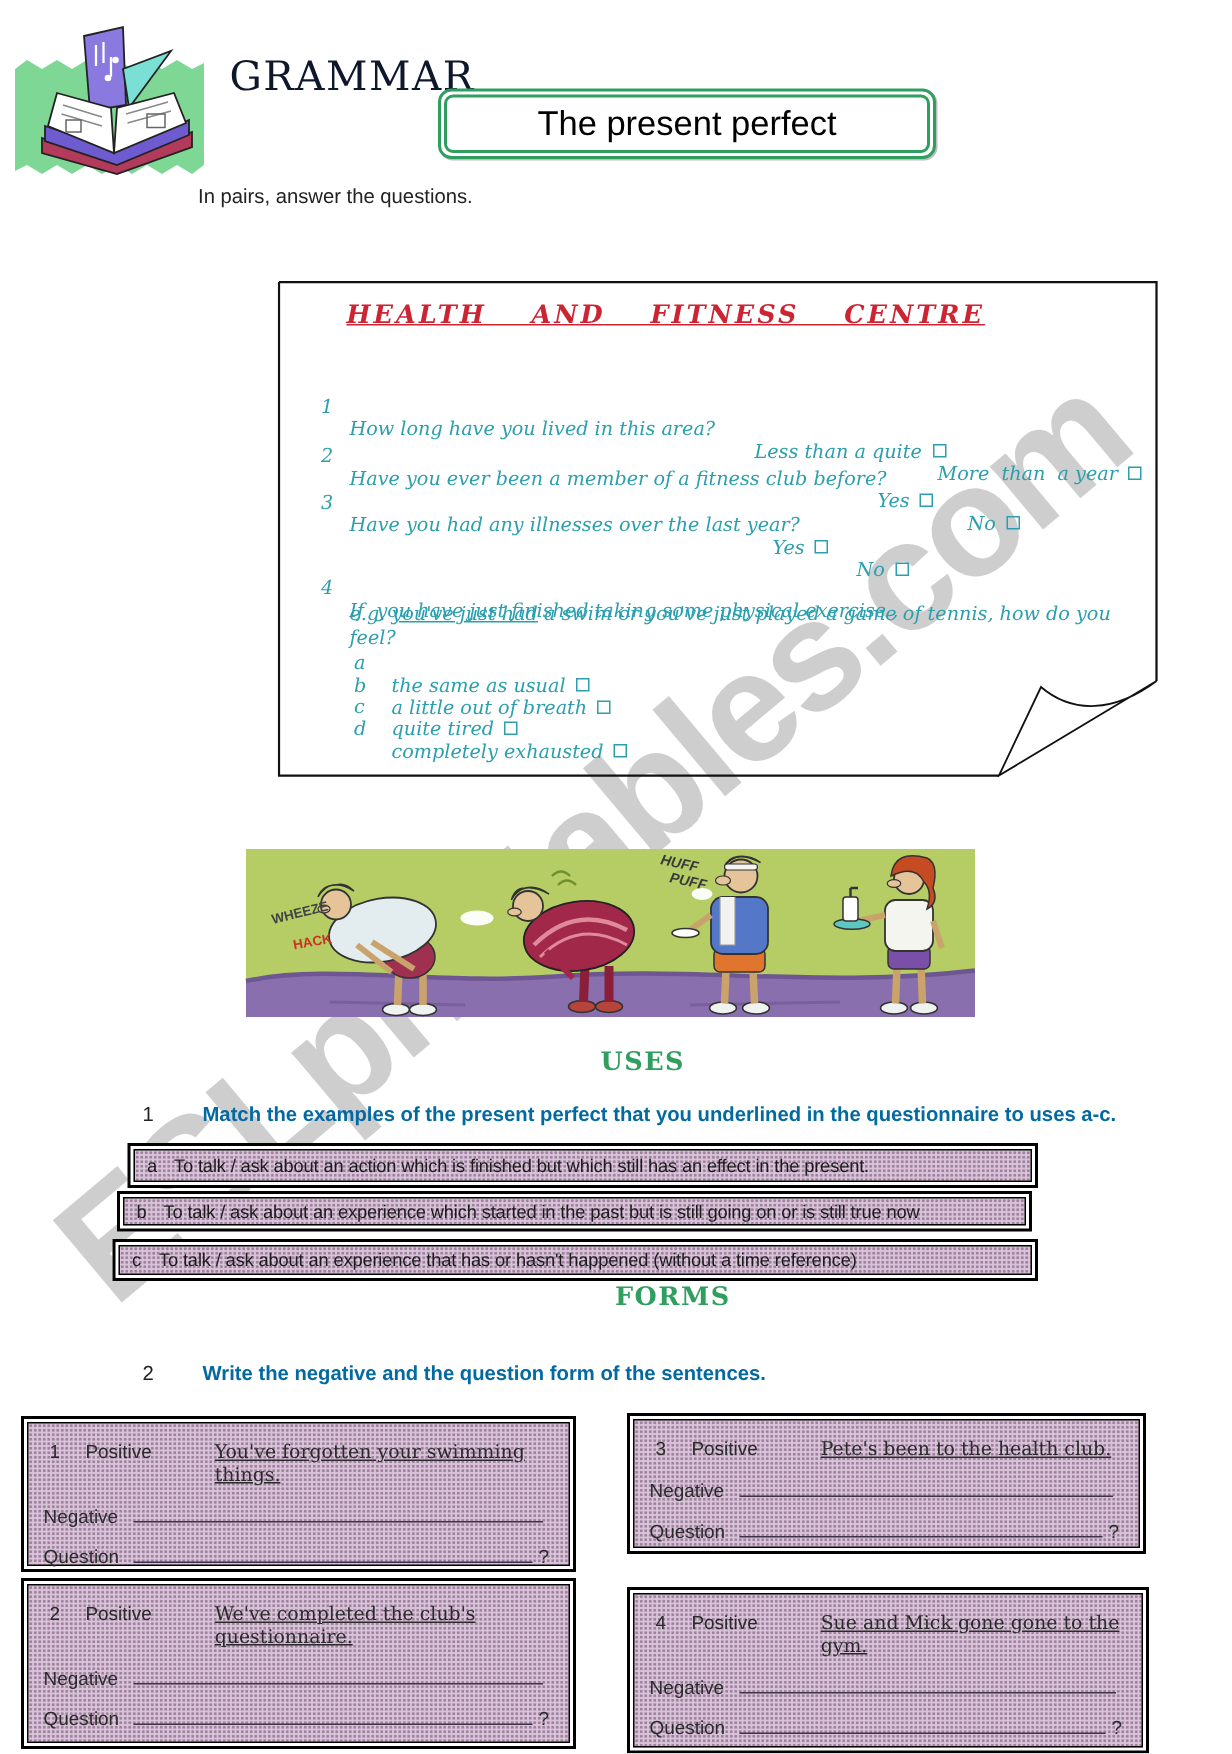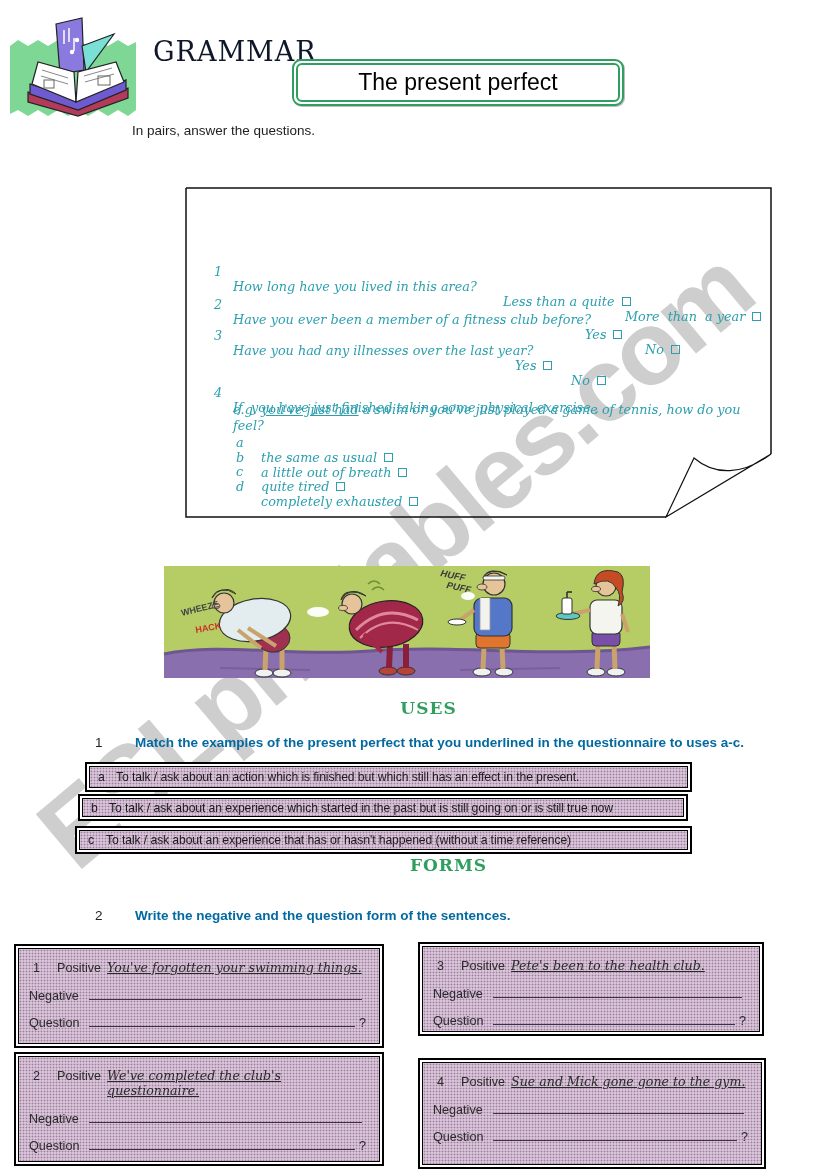--- a/index.html
+++ b/index.html
@@ -63,21 +63,21 @@
 
   .fbox .pinkin{padding:11px 13px 8px 10px;display:flex;flex-direction:column;gap:11px;
     font-size:12.6px;color:#2a2a2a;}
   .fbox-1{left:14px;top:944px;width:370px;height:104px;}
   .fbox-3{left:418px;top:942px;width:346px;height:94px;}
   .fbox-2{left:14px;top:1052px;width:370px;height:114px;}
   .fbox-4{left:418px;top:1058px;width:348px;height:111px;}
   .fline{display:flex;align-items:baseline;}
   .fnum{width:24px;flex:none;padding-left:4px;}
   .flabel{flex:none;margin-right:6px;}
-  .fsentence{font-family:"DejaVu Serif",serif;font-style:italic;text-decoration:underline;}
+  .fsentence{font-family:"DejaVu Serif",serif;text-decoration:underline;padding-left:36px;}
   .fblank{flex:1;border-bottom:1.4px solid #3d3048;margin:0 4px;height:1em;}
   .fq{flex:none;}
 </style>
 </head>
 <body>
 
 <div class="page">
 
   <div class="watermark">ESLprintables.com</div>
 
@@ -109,20 +109,21 @@
   </div>
 
   <div class="abs pairs">In pairs, answer the questions.</div>
 
   <div class="abs qbox">
     <svg class="border" width="587" height="331" viewBox="0 0 587 331">
       <path d="M1,1 H586 V267" fill="none" stroke="#111" stroke-width="1.5"></path>
       <path d="M1,1 V330 H481" fill="none" stroke="#111" stroke-width="1.5"></path>
       <path d="M481,330 L509,271 C530,289 558,288 586,267 Z" fill="#ffffff" stroke="#111" stroke-width="1.2"></path>
     </svg>
+    <div class="qtitle">HEALTH  AND  FITNESS  CENTRE</div>
 
     <div class="qrow" style="top:62px;">
       <span class="qnum">1</span>
       <span class="qtext">How long have you lived in this area?</span>
       <span class="qopt" style="left:318px;"><span>Less than a quite</span><span class="cbx"></span></span>
       <span class="qopt" style="left:440px;"><span>More  than  a year</span><span class="cbx"></span></span>
     </div>
 
     <div class="qrow" style="top:95px;">
       <span class="qnum">2</span>

